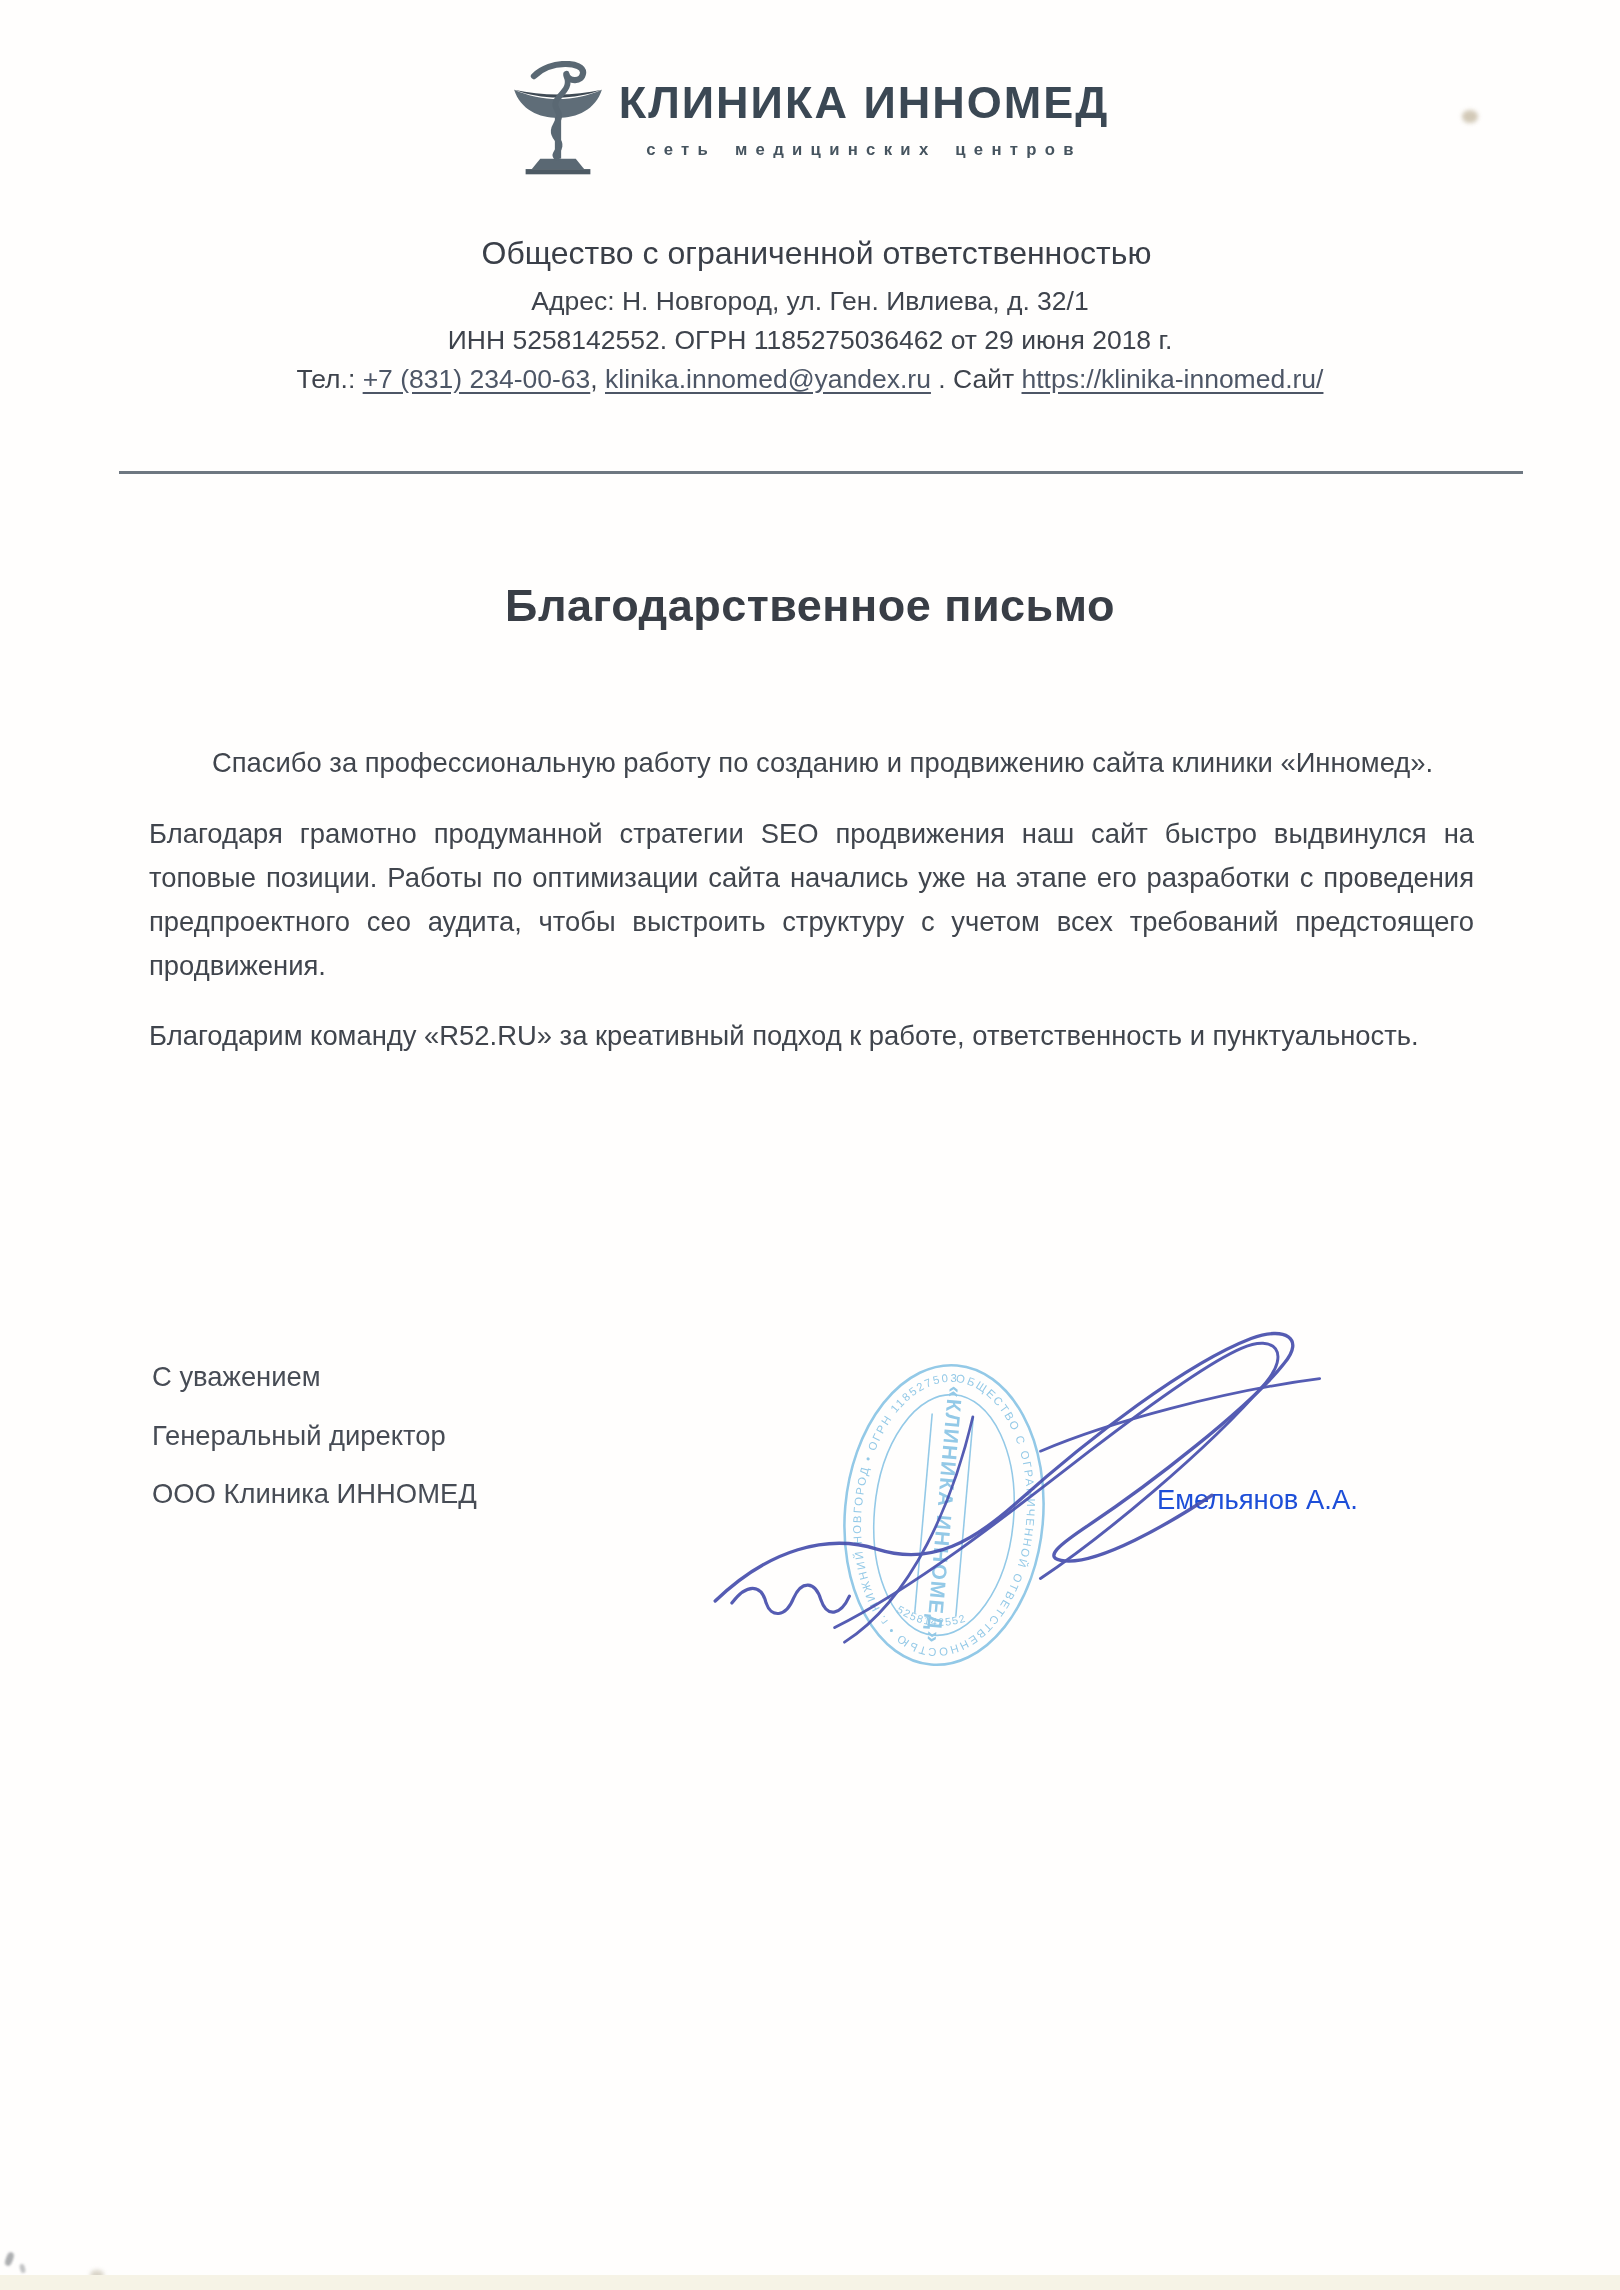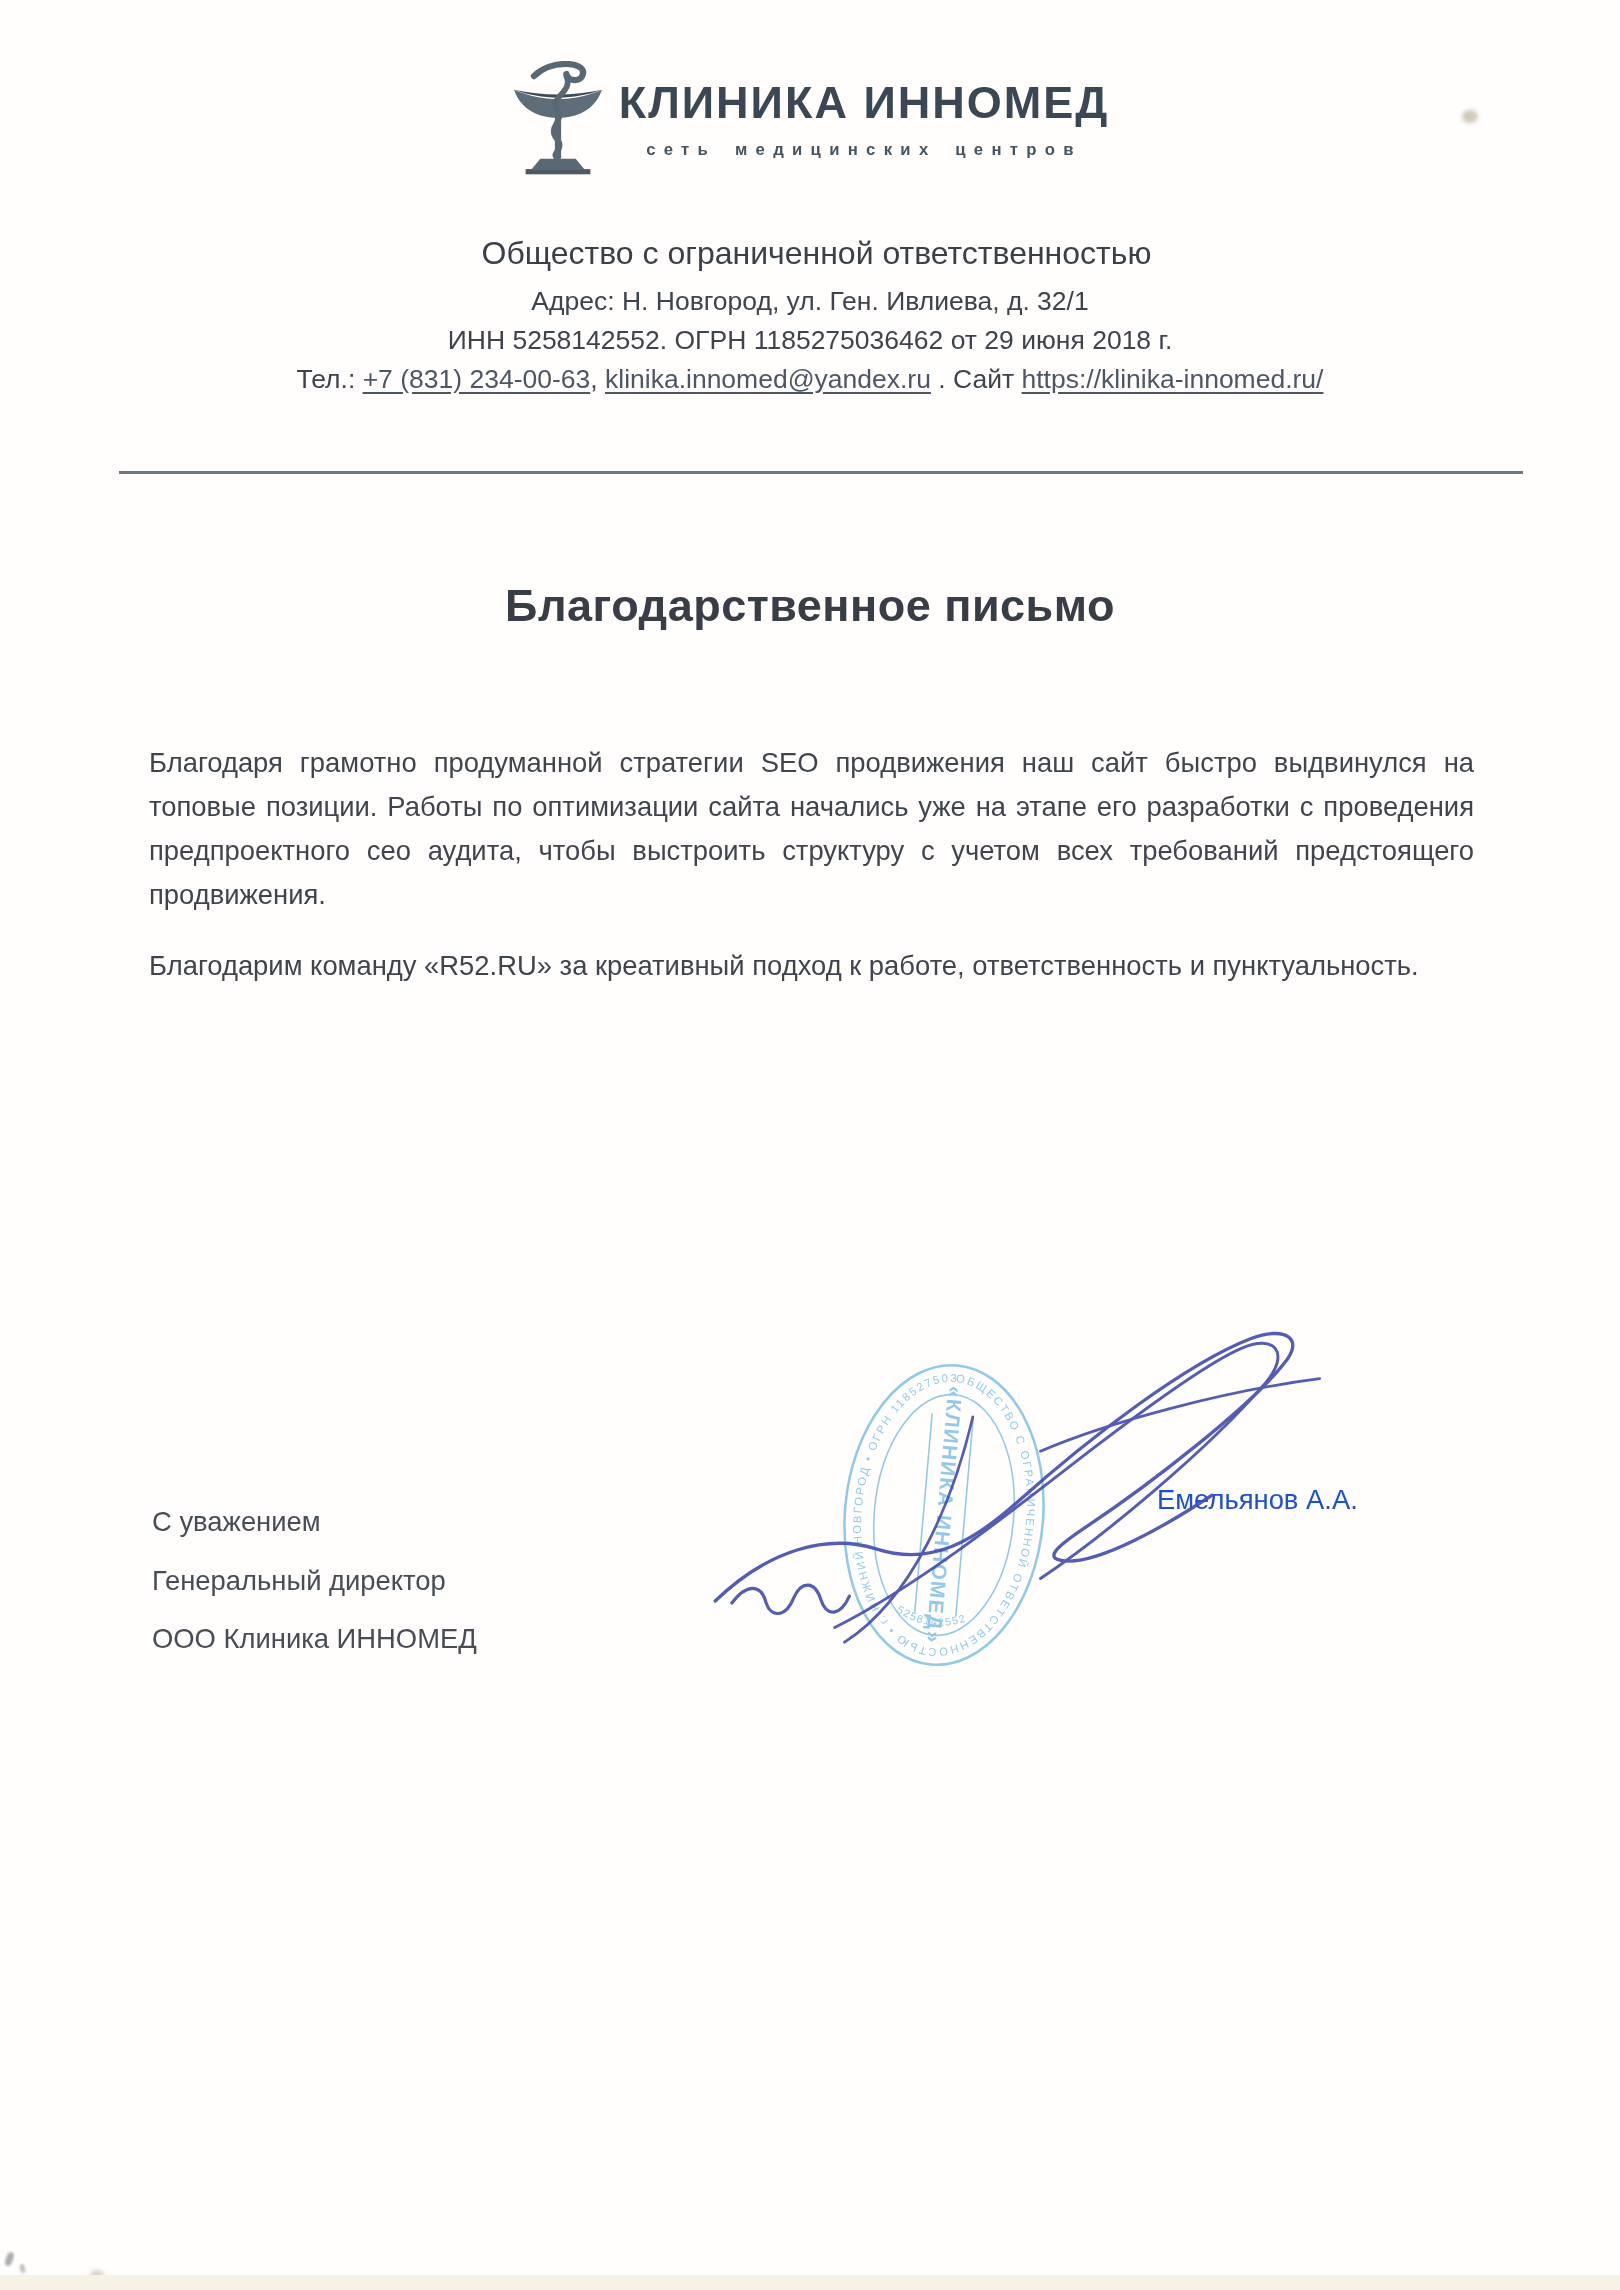--- a/index.html
+++ b/index.html
@@ -42,21 +42,21 @@
     font-size:45px;font-weight:bold;color:#393e46;letter-spacing:0.5px;
   }
   
   .bodytext{
     position:absolute;top:741px;left:149px;width:1325px;
     font-size:27.4px;line-height:44px;color:#40454d;text-align:justify;
   }
   .bodytext p{margin:0 0 26.5px 0;}
   .bodytext p.first{text-indent:63px;text-align:left;}
   
-  .sig-block{position:absolute;top:1506px;left:152px;font-size:27.4px;color:#474c55;}
+  .sig-block{position:absolute;top:1361px;left:152px;font-size:27.4px;color:#474c55;}
   .sig-block div{margin-bottom:26.5px;white-space:nowrap;}
   .signer-name{
     position:absolute;top:1484px;left:1157px;font-size:27.4px;color:#1d4ed8;
     white-space:nowrap;
   }
   .stamp-wrap{
     position:absolute;left:839px;top:1358px;width:210px;height:314px;
     transform:rotate(5deg);opacity:.88;
   }
   .sign-wrap{position:absolute;left:676px;top:1302px;width:676px;height:363px;}
@@ -106,20 +106,21 @@
     <div class="org-line">
       <span>Тел.: </span><span class="org-link">+7 (831) 234-00-63</span><span>, </span><span class="org-link">klinika.innomed@yandex.ru</span><span> . Сайт </span><span class="org-link">https://klinika-innomed.ru/</span>
     </div>
   </div>
 
   <div class="rule"></div>
 
   <div class="doc-title">Благодарственное письмо</div>
 
   <div class="bodytext">
+    <p class="first">Спасибо за профессиональную работу по созданию и продвижению сайта клиники «Инномед».</p>
     <p>Благодаря грамотно продуманной стратегии SEO продвижения наш сайт быстро выдвинулся на топовые позиции. Работы по оптимизации сайта начались уже на этапе его разработки с проведения предпроектного сео аудита, чтобы выстроить структуру с учетом всех требований  предстоящего продвижения.</p>
     <p>Благодарим команду «R52.RU» за креативный подход к работе, ответственность и пунктуальность.</p>
   </div>
 
   <div class="sig-block">
     <div>С уважением</div>
     <div>Генеральный директор</div>
     <div>ООО Клиника ИННОМЕД</div>
   </div>
 

